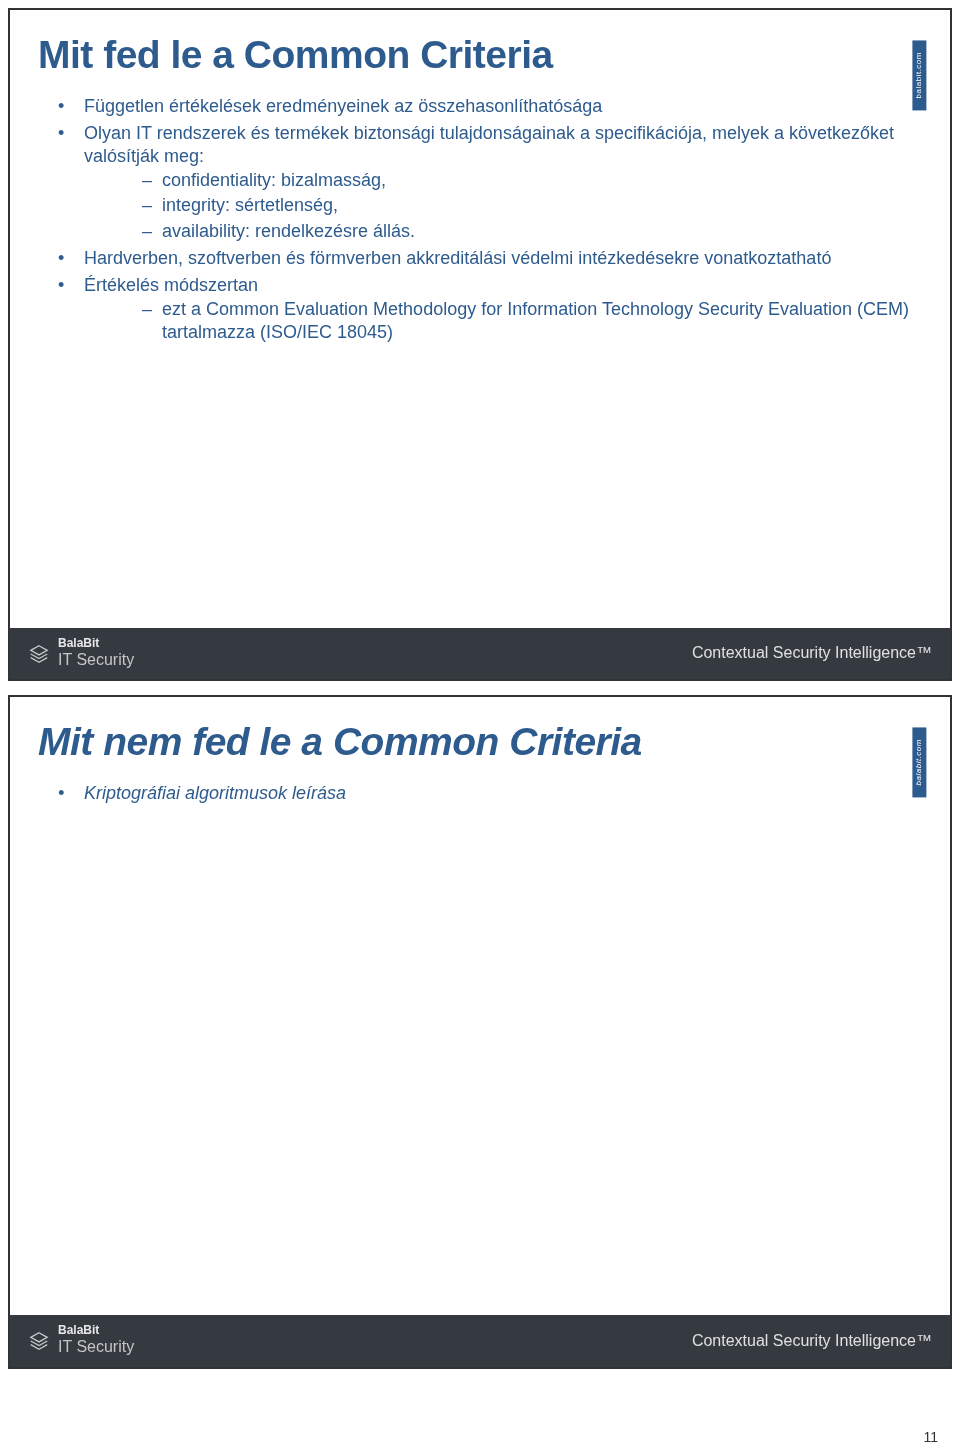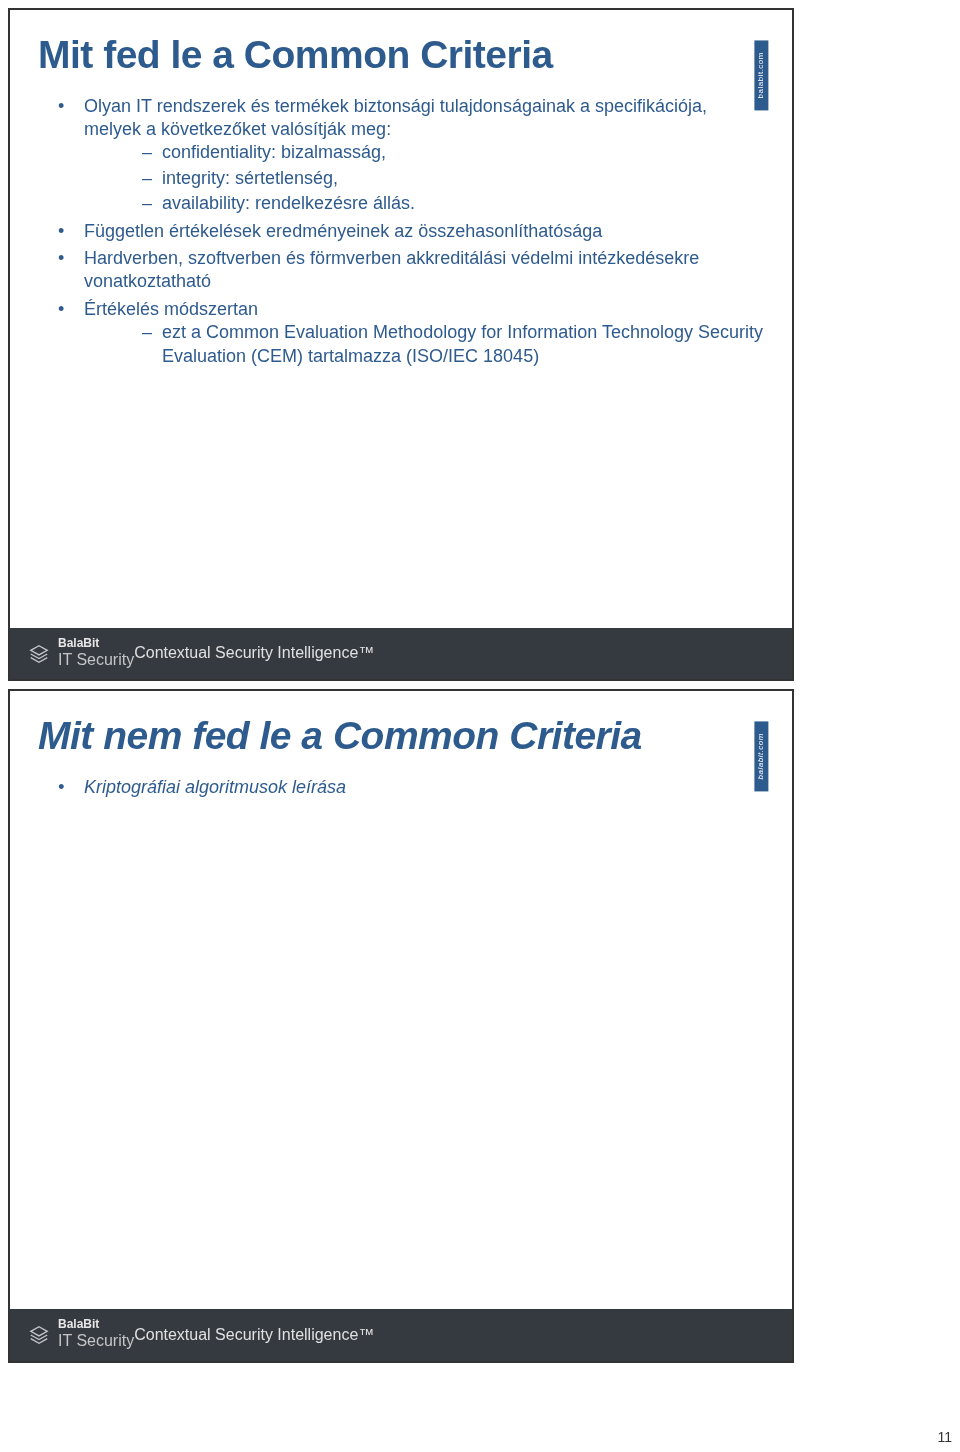--- a/index.html
+++ b/index.html
@@ -7,24 +7,24 @@
     background: #ffffff;
     font-family: "Helvetica Neue", Arial, sans-serif;
     width: 960px;
     padding: 8px 8px 30px 8px;
     font-size: 18px;
     color: #2e5b8e;
     line-height: 1.3;
   }
   .slide {
     position: relative;
-    width: 786px;
+    width: 944px;
     border: 2px solid #333;
     background: #fff;
-    margin-bottom: 8px;
+    margin-bottom: 14px;
   }
   .slide-inner {
     padding: 20px 28px 18px 28px;
     min-height: 618px;
     position: relative;
   }
   .slide h1 {
     font-size: 39px;
     font-weight: 700;
     color: #2e5b8e;
@@ -61,62 +61,62 @@
     left: 58px;
     top: 0;
     color: #2e5b8e;
   }
   .slide-footer {
     background: #353940;
     color: #a8abad;
     font-size: 11px;
     display: flex;
     align-items: center;
-    justify-content: flex-start;
+    justify-content: space-between;
     padding: 9px 18px;
   }
   .brand {
     display: flex;
     align-items: center;
     gap: 8px;
   }
   .brand-name { font-weight: 700; color: #e8e8e8; font-size: 12px; line-height: 1.05; }
   .brand-sub  { font-size: 16px; color: #c5c5c5; }
   .footer-right { font-size: 16px; color: #e0e0e0; }
   .page-num {
     position: fixed;
     bottom: 6px;
-    right: 8px;
+    right: 22px;
     font-size: 14px;
     color: #333;
   }
   .slide2-pad { min-height: 618px; font-style: italic; }
   .layer-icon {
     width: 22px; height: 22px;
     display: inline-block;
     flex-shrink: 0;
   }
 </style>
 </head>
 <body>
 
 <div class="slide">
   <div class="slide-inner">
     <div class="side-tag">balabit.com</div>
     <h1>Mit fed le a Common Criteria</h1>
     <ul class="lvl1">
+      <li><span>Független értékelések eredményeinek az összehasonlíthatósága</span></li>
       <li>
         <span>Olyan IT rendszerek és termékek biztonsági tulajdonságainak a specifikációja, melyek a következőket valósítják meg:</span>
         <ul class="lvl2">
           <li><span>confidentiality: bizalmasság,</span></li>
           <li><span>integrity: sértetlenség,</span></li>
           <li><span>availability: rendelkezésre állás.</span></li>
         </ul>
       </li>
-      <li><span>Független értékelések eredményeinek az összehasonlíthatósága</span></li>
       <li>
         <span>Hardverben, szoftverben és förmverben akkreditálási védelmi intézkedésekre vonatkoztatható</span>
       </li>
       <li>
         <span>Értékelés módszertan</span>
         <ul class="lvl2">
           <li><span>ezt a Common Evaluation Methodology for Information Technology Security Evaluation (CEM) tartalmazza (ISO/IEC 18045)</span></li>
         </ul>
       </li>
     </ul>

